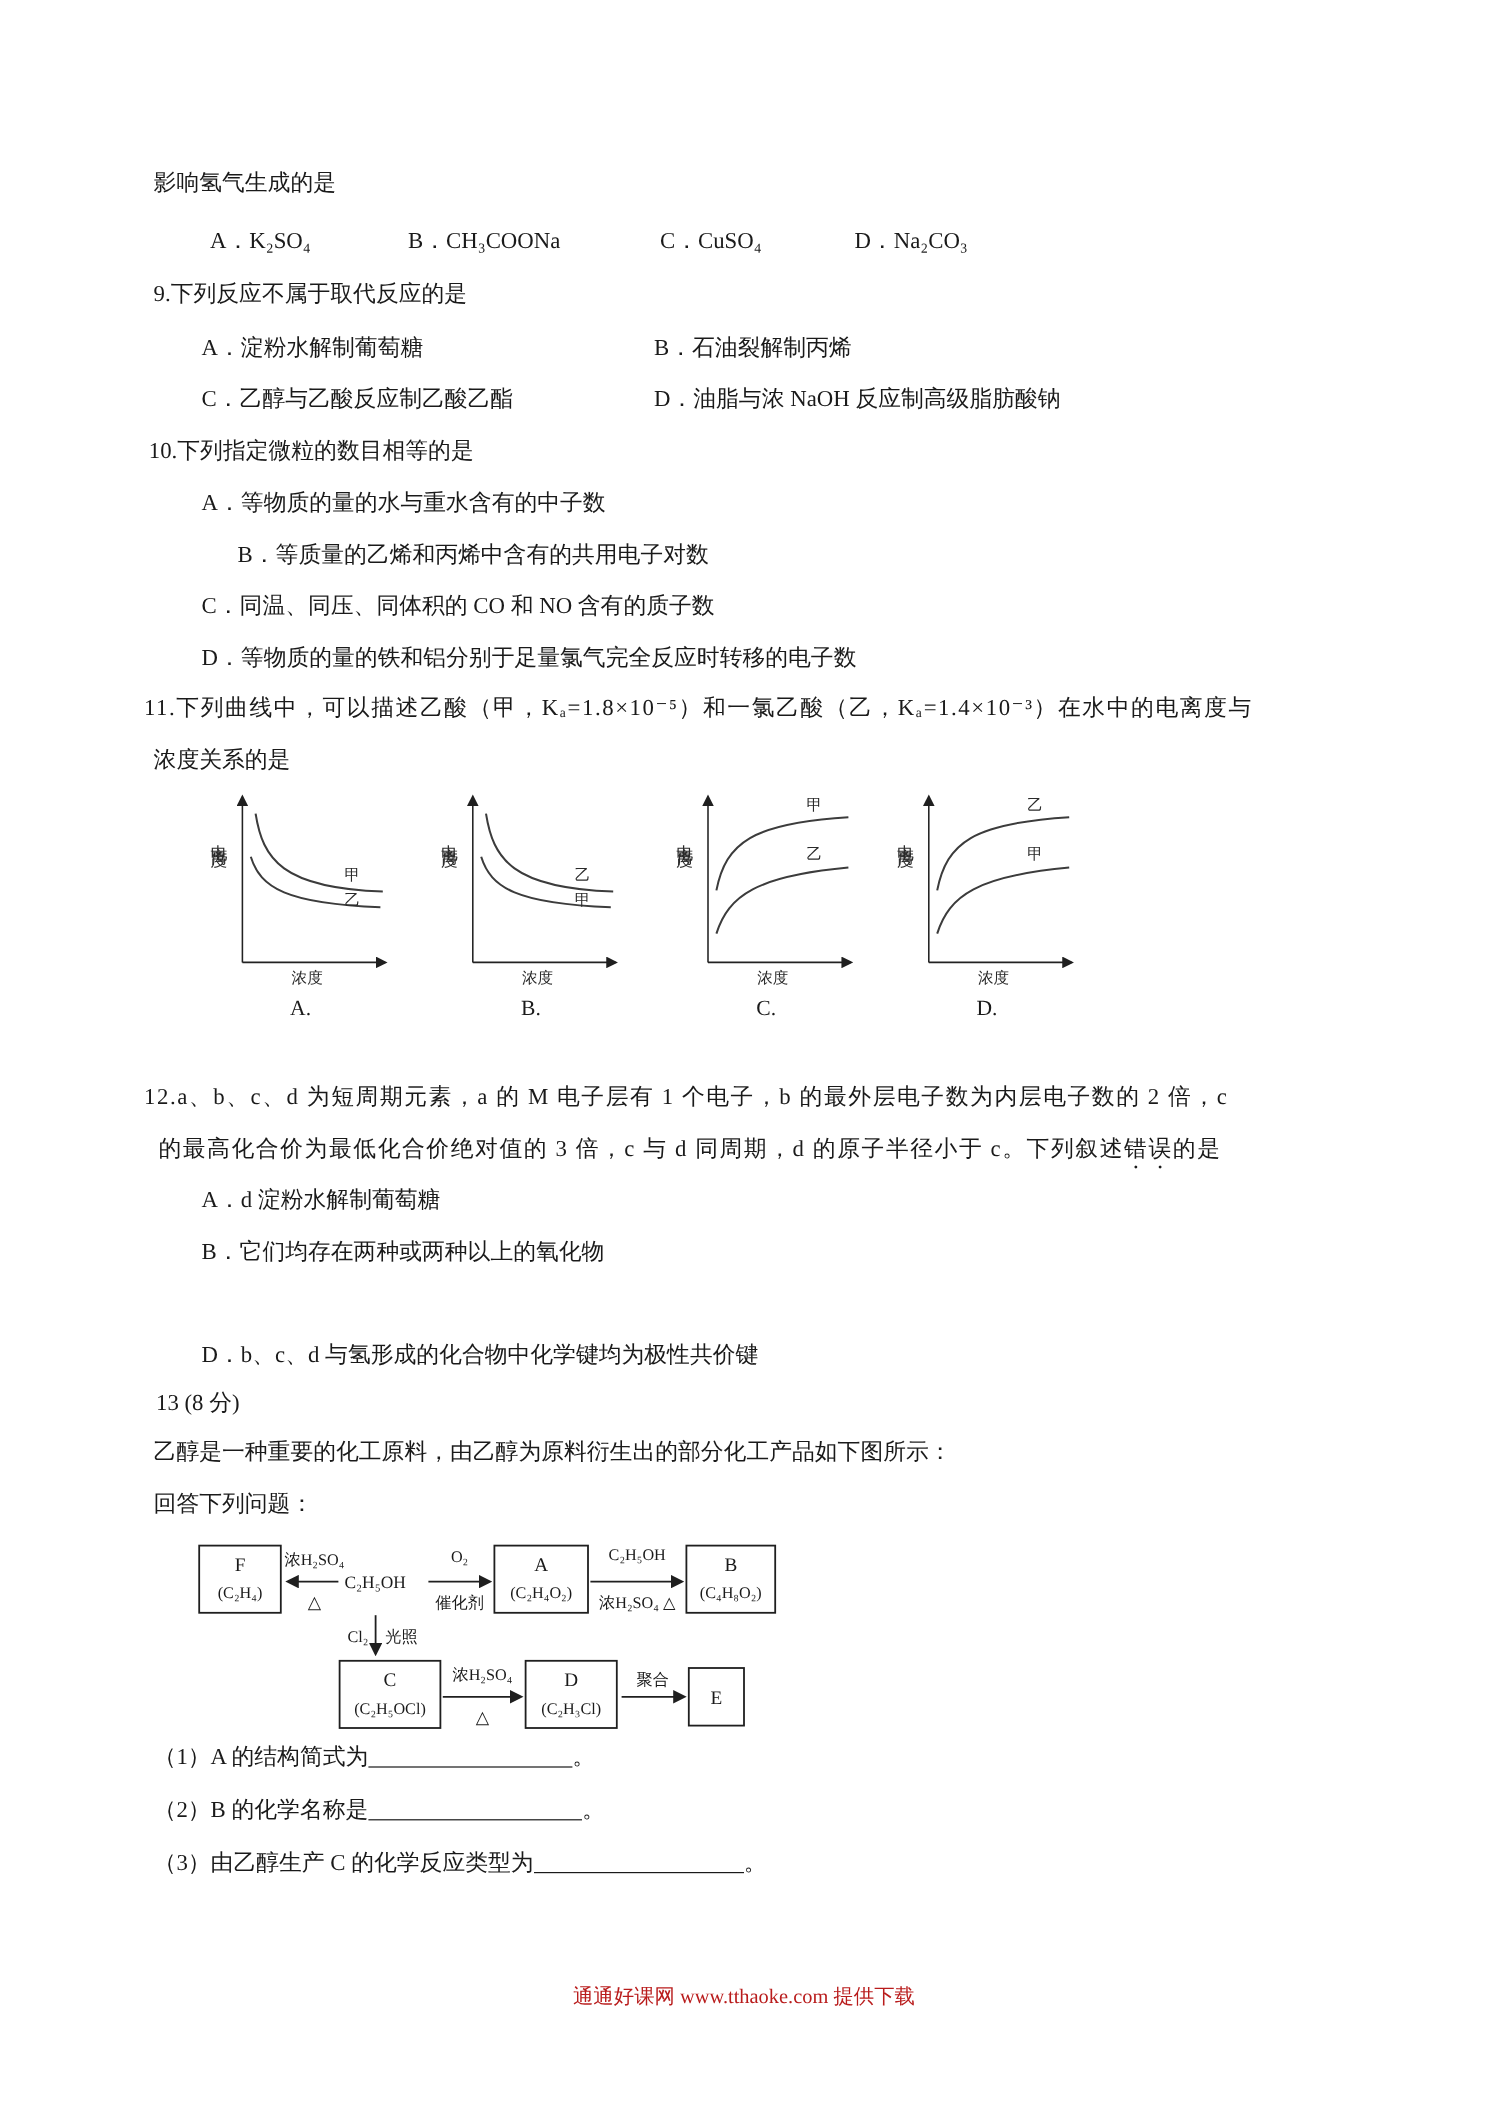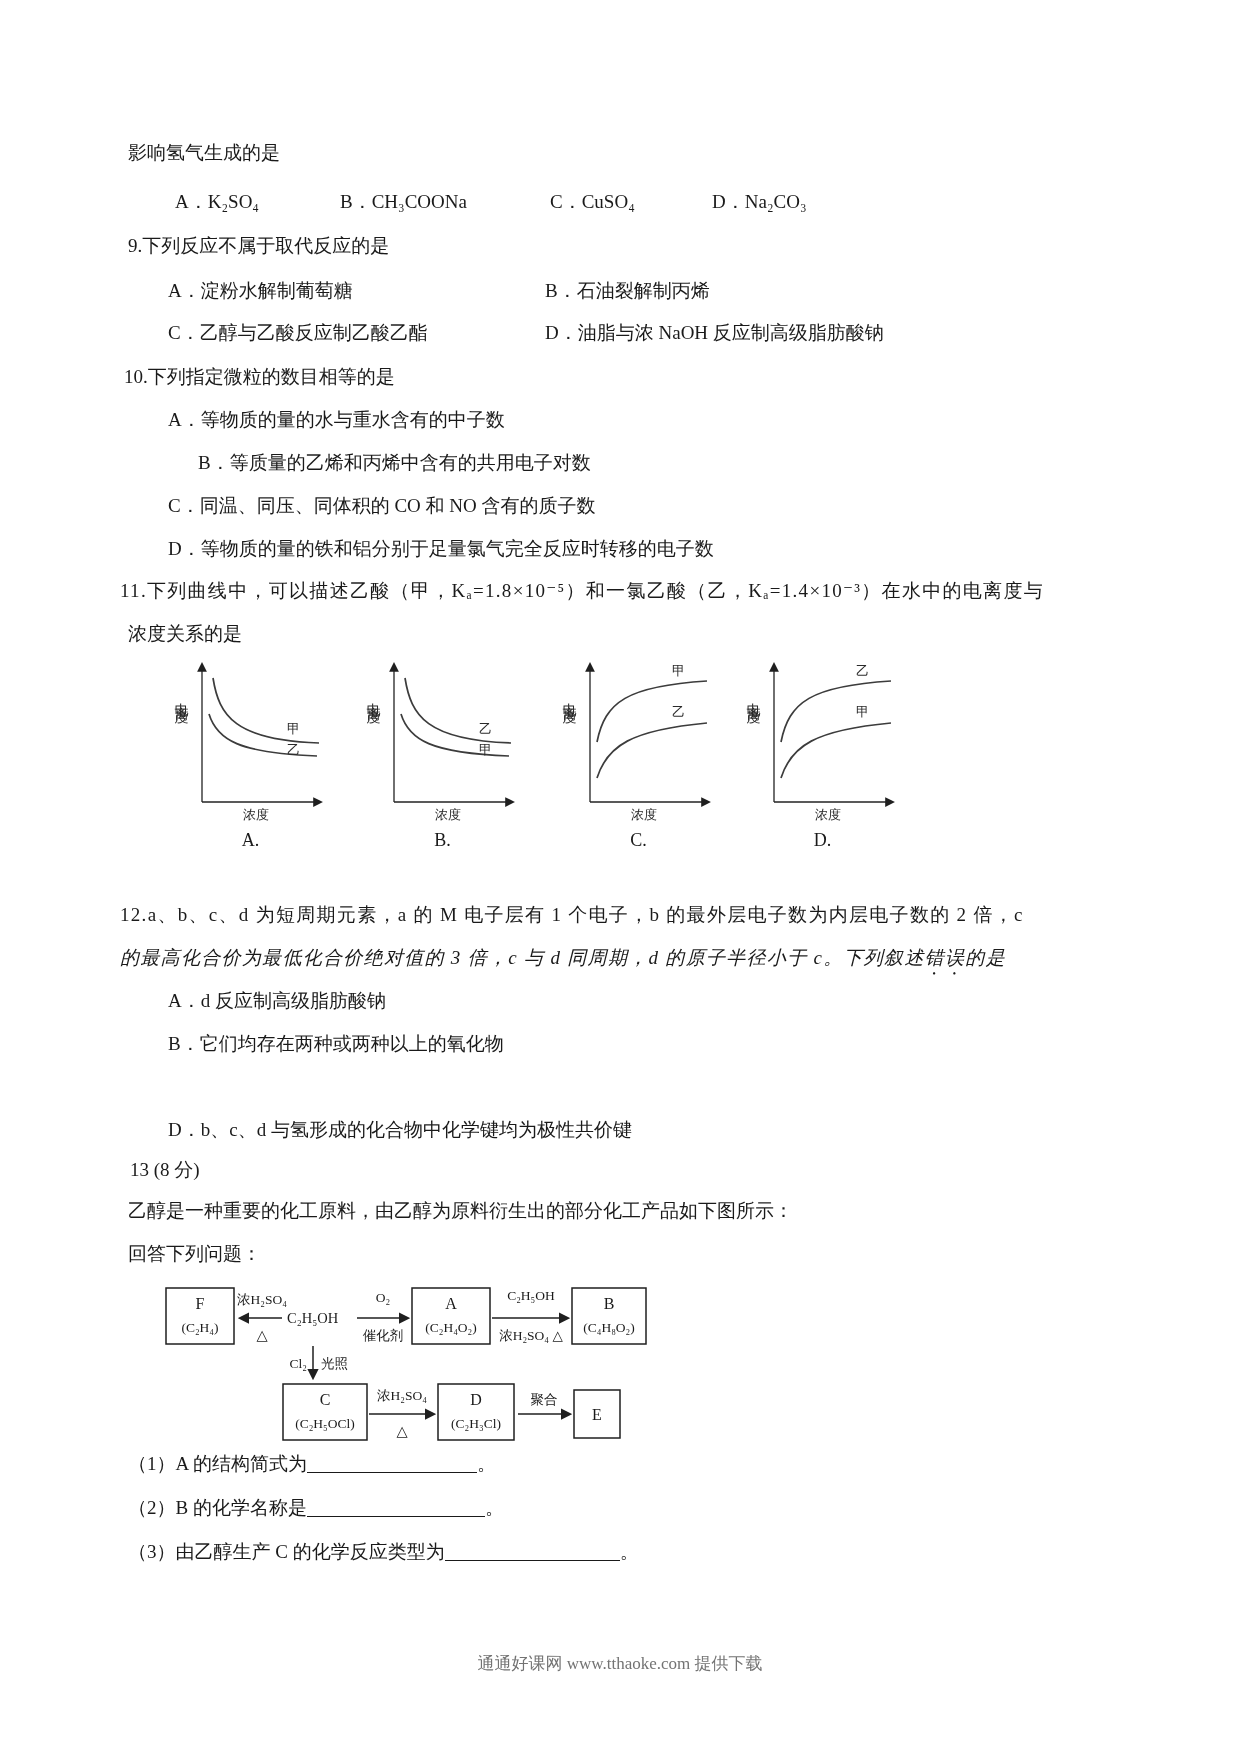--- a/index.html
+++ b/index.html
@@ -24,21 +24,21 @@
   }
   .fig-letter { position:absolute; top:178px; left:0; width:165px; text-align:center; font-size:18px; }
   .axis { stroke:#222; stroke-width:1.3; }
   .curve { stroke:#3c3c3c; stroke-width:1.7; fill:none; }
   .curve-label { font-size:13px; fill:#2a2a2a; }
   .box { fill:none; stroke:#1f1f1f; stroke-width:1.5; }
   .flowline { stroke:#1f1f1f; stroke-width:1.5; }
   .svgtxt { font-size:13.5px; fill:#1a1a1a; }
   .svgtxt-big { font-size:16px; fill:#1a1a1a; }
   .svgtxt-mid { font-size:14.5px; fill:#1a1a1a; }
-  .footer { position:absolute; top:1652px; left:0; width:1240px; text-align:center; font-size:17px; color:#737373; }
+  .footer { position:absolute; top:1652px; left:0; width:1240px; text-align:center; font-size:17px; color:#b91c1c; }
 </style>
 </head>
 <body>
 
 <div class="page">
 
   <svg width="0" height="0" style="position:absolute">
     <defs>
       <marker id="ah" viewBox="0 0 10 10" refX="8" refY="5" markerWidth="7.5" markerHeight="7.5" orient="auto-start-reverse">
         <path d="M0,0 L10,5 L0,10 z" fill="#1f1f1f"></path>
@@ -117,22 +117,22 @@
       <path class="curve" d="M41,126 C51,94 75,78 151,71"></path>
       <text class="curve-label" x="116" y="23">乙</text>
       <text class="curve-label" x="116" y="64">甲</text>
       <text class="curve-label" x="88" y="167" text-anchor="middle">浓度</text>
     </svg>
     <div class="ylab">电离度</div>
     <div class="fig-letter">D.</div>
   </div>
 
   <div class="line stretch" style="left:120px; top:903px;">12.a、b、c、d 为短周期元素，a 的 M 电子层有 1 个电子，b 的最外层电子数为内层电子数的 2 倍，c</div>
-  <div class="line stretch" style="left:120px; top:946px;font-style:italic;"><span>的最高化合价为最低化合价绝对值的 3 倍，c 与 d 同周期，d 的原子半径小于 c。下列叙述</span><span class="emph">错误</span><span>的是</span></div>
-  <div class="line" style="left:168px; top:989px;">A．d 反应制高级脂肪酸钠</div>
+  <div class="line stretch" style="left:132px; top:946px;"><span>的最高化合价为最低化合价绝对值的 3 倍，c 与 d 同周期，d 的原子半径小于 c。下列叙述</span><span class="emph">错误</span><span>的是</span></div>
+  <div class="line" style="left:168px; top:989px;">A．d 淀粉水解制葡萄糖</div>
   <div class="line" style="left:168px; top:1032px;">B．它们均存在两种或两种以上的氧化物</div>
   <div class="line" style="left:168px; top:1118px;">D．b、c、d 与氢形成的化合物中化学键均为极性共价键</div>
 
   <div class="line" style="left:130px; top:1158px;text-align:center;">13 (8 分)</div>
   <div class="line" style="left:128px; top:1199px;">乙醇是一种重要的化工原料，由乙醇为原料衍生出的部分化工产品如下图所示：</div>
   <div class="line" style="left:128px; top:1242px;">回答下列问题：</div>
 
   <svg style="position:absolute; left:150px; top:1280px;" width="500" height="170">
 
     <rect class="box" x="16" y="8" width="68" height="56"></rect>

